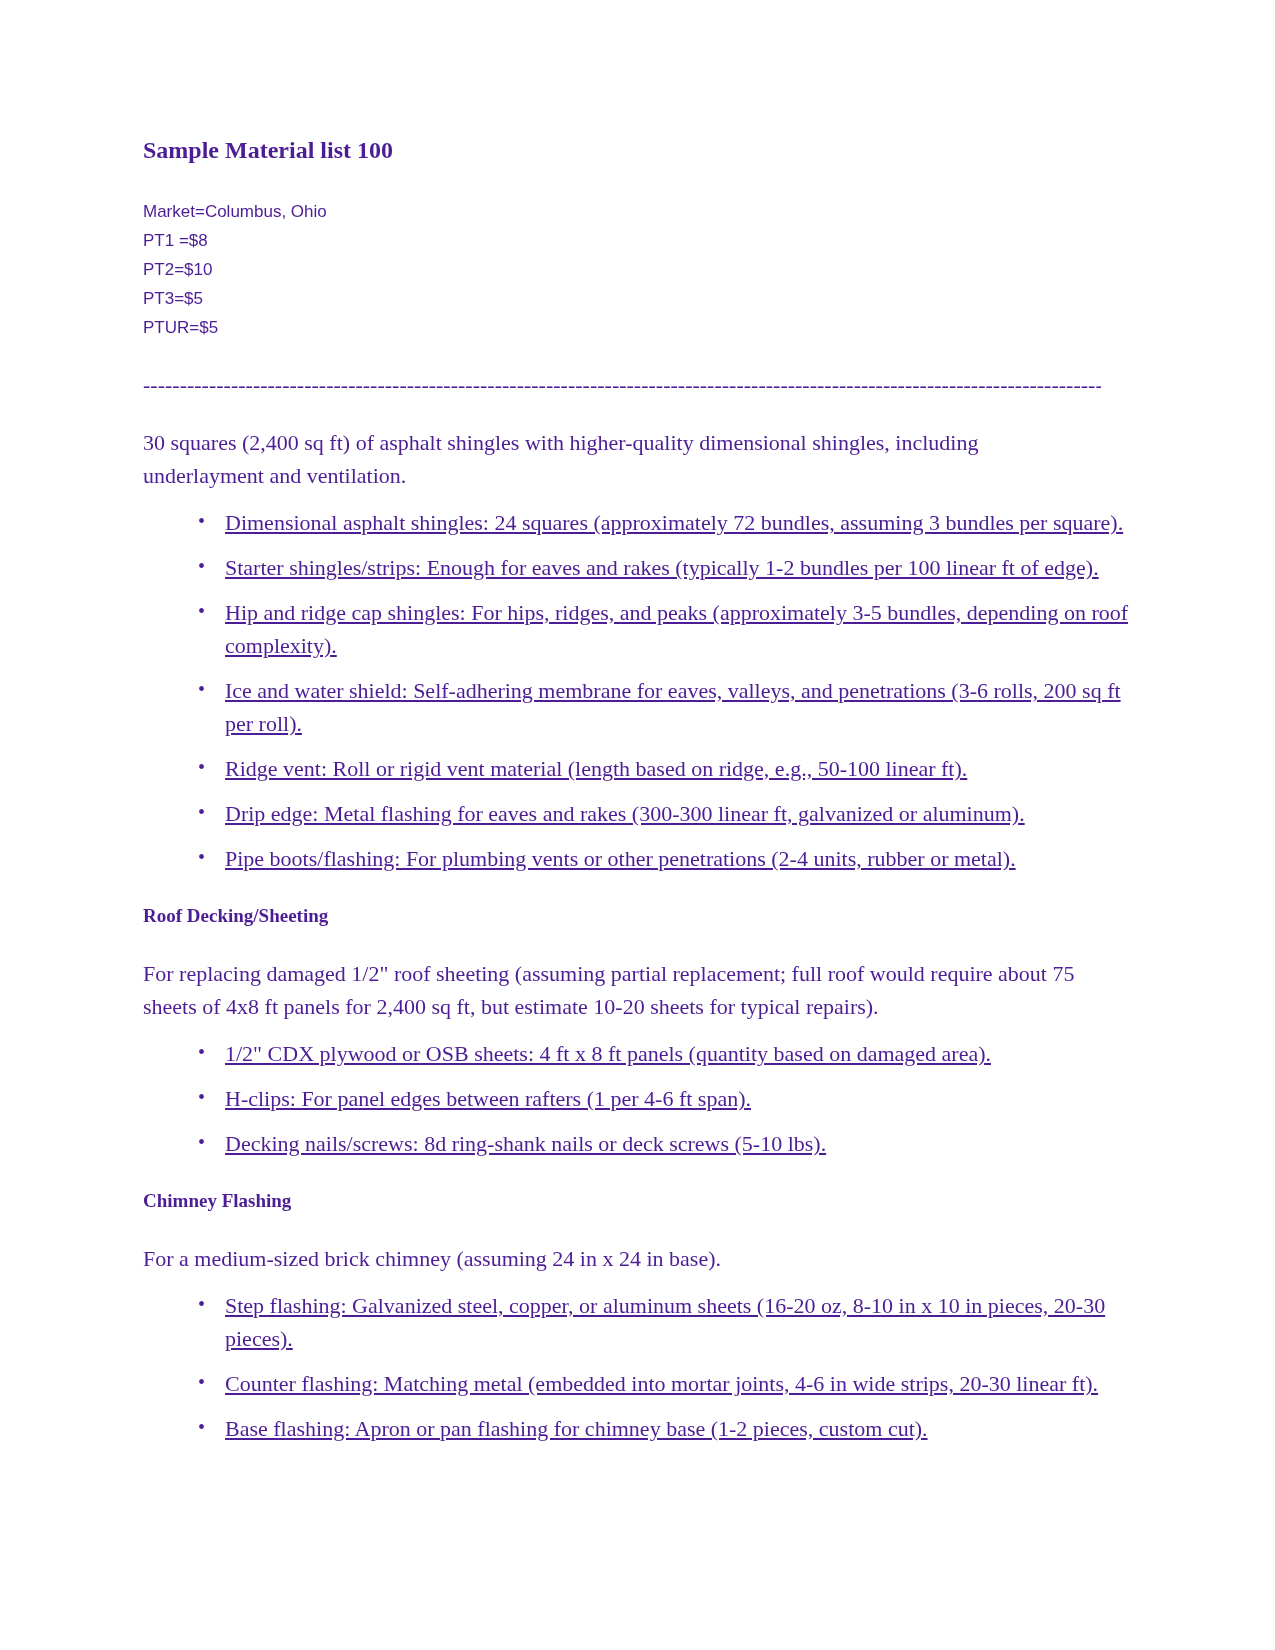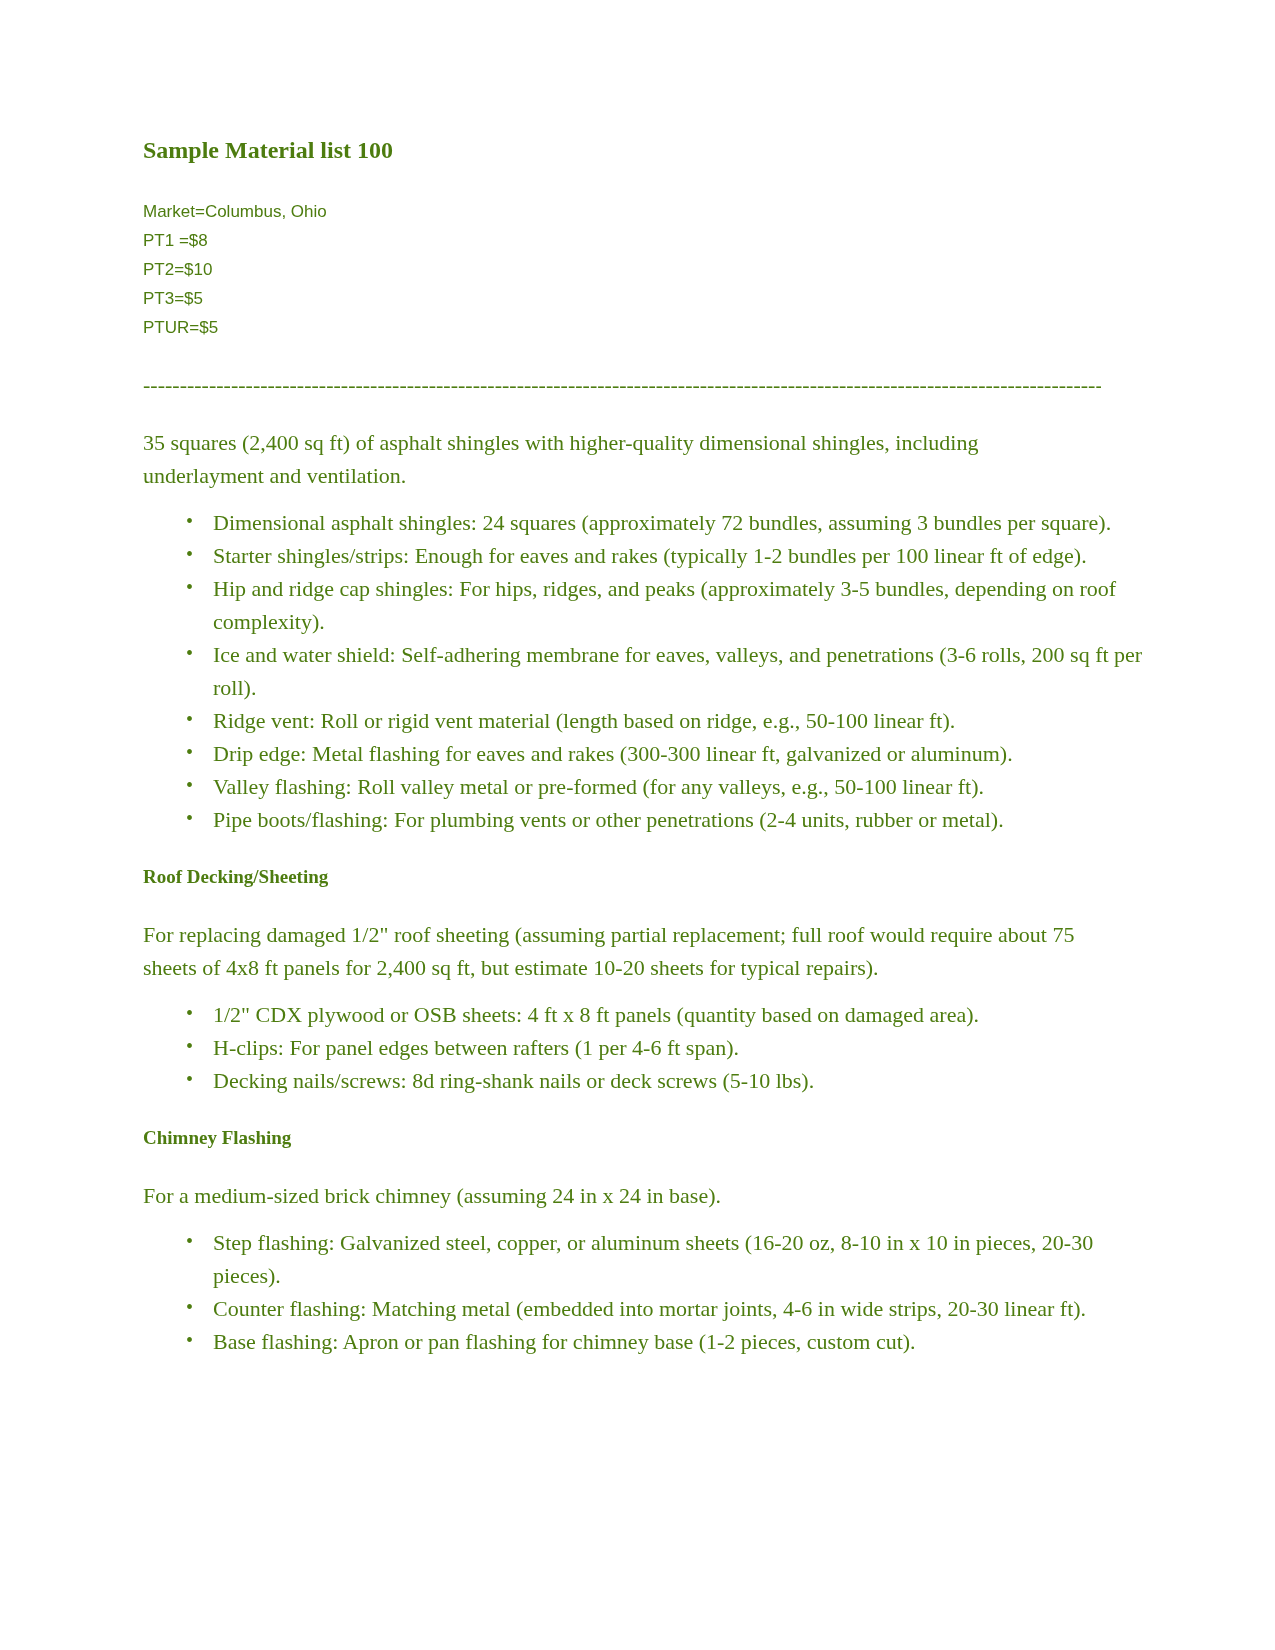--- a/index.html
+++ b/index.html
@@ -2,21 +2,21 @@
 <html><head>
 <meta charset="utf-8">
 <style>
   html, body { margin: 0; padding: 0; background: #e8e8e8; }
   .page {
     position: relative;
     width: 1275px;
     height: 1650px;
     margin: 0 auto;
     background: #ffffff;
-    color: #4d7c0f;
+    color: #4c1d95;
     box-sizing: border-box;
     padding: 135px 76px 60px 143px;
     font-family: "Liberation Serif", serif;
     font-size: 22px;
     line-height: 33px;
     overflow: hidden;
   }
   .doc-title {
     font-family: "Liberation Serif", serif;
     font-weight: bold;
@@ -44,22 +44,23 @@
     max-width: 955px;
   }
   ul.doc-list {
     margin: 0 0 24px 0;
     padding: 0 0 0 70px;
     list-style: none;
     max-width: 930px;
   }
   ul.doc-list li {
     position: relative;
-    margin: 0;
+    margin: 12px;
     line-height: 33px;
+    text-decoration: underline;
   }
   ul.doc-list li::before {
     content: "\2022";
     position: absolute;
     left: -27px;
     top: -1px;
     font-size: 20px;
   }
   h2.section-heading {
     font-family: "Liberation Serif", serif;
@@ -79,30 +80,29 @@
   <div class="meta-block">
     <div>Market=Columbus, Ohio</div>
     <div>PT1 =$8</div>
     <div>PT2=$10</div>
     <div>PT3=$5</div>
     <div>PTUR=$5</div>
   </div>
 
   <div class="separator">--------------------------------------------------------------------------------------------------------------------------------------------</div>
 
-  <p class="body-par">35 squares (2,400 sq ft) of asphalt shingles with higher-quality dimensional shingles, including underlayment and ventilation.</p>
+  <p class="body-par">30 squares (2,400 sq ft) of asphalt shingles with higher-quality dimensional shingles, including underlayment and ventilation.</p>
 
   <ul class="doc-list">
       <li>Dimensional asphalt shingles: 24 squares (approximately 72 bundles, assuming 3 bundles per square).</li>
       <li>Starter shingles/strips: Enough for eaves and rakes (typically 1-2 bundles per 100 linear ft of edge).</li>
       <li>Hip and ridge cap shingles: For hips, ridges, and peaks (approximately 3-5 bundles, depending on roof complexity).</li>
       <li>Ice and water shield: Self-adhering membrane for eaves, valleys, and penetrations (3-6 rolls, 200 sq ft per roll).</li>
       <li>Ridge vent: Roll or rigid vent material (length based on ridge, e.g., 50-100 linear ft).</li>
       <li>Drip edge: Metal flashing for eaves and rakes (300-300 linear ft, galvanized or aluminum).</li>
-      <li>Valley flashing: Roll valley metal or pre-formed (for any valleys, e.g., 50-100 linear ft).</li>
       <li>Pipe boots/flashing: For plumbing vents or other penetrations (2-4 units, rubber or metal).</li>
     </ul>
 
   <h2 class="section-heading">Roof Decking/Sheeting</h2>
 
   <p class="body-par">For replacing damaged 1/2" roof sheeting (assuming partial replacement; full roof would require about 75 sheets of 4x8 ft panels for 2,400 sq ft, but estimate 10-20 sheets for typical repairs).</p>
 
   <ul class="doc-list">
       <li>1/2" CDX plywood or OSB sheets: 4 ft x 8 ft panels (quantity based on damaged area).</li>
       <li>H-clips: For panel edges between rafters (1 per 4-6 ft span).</li>

